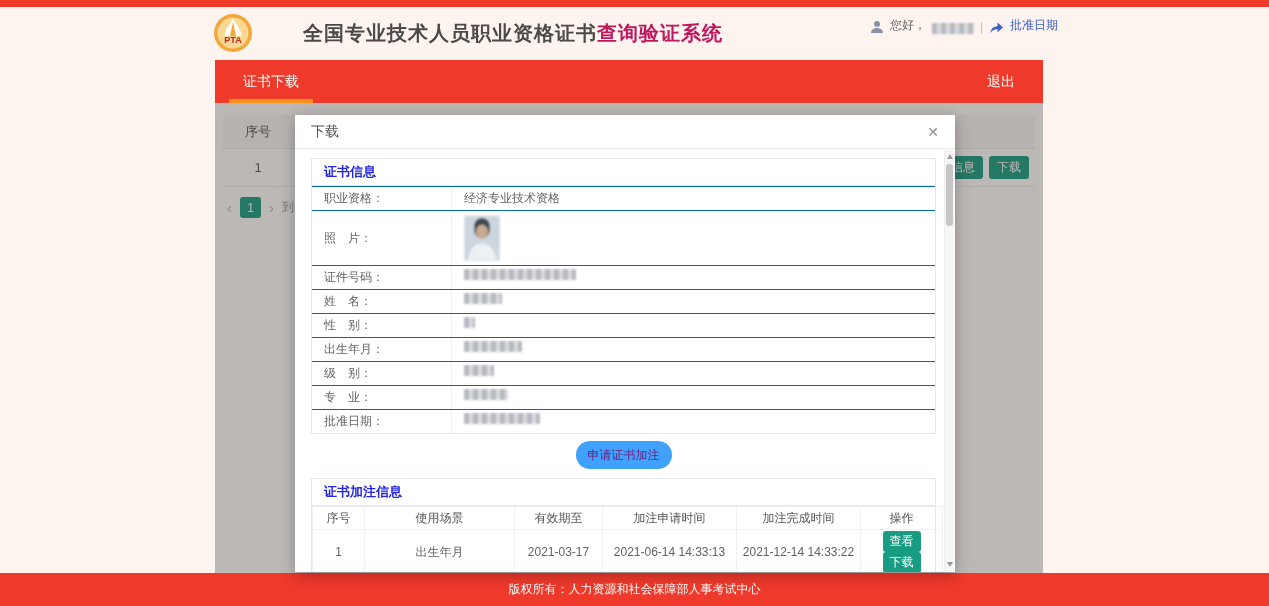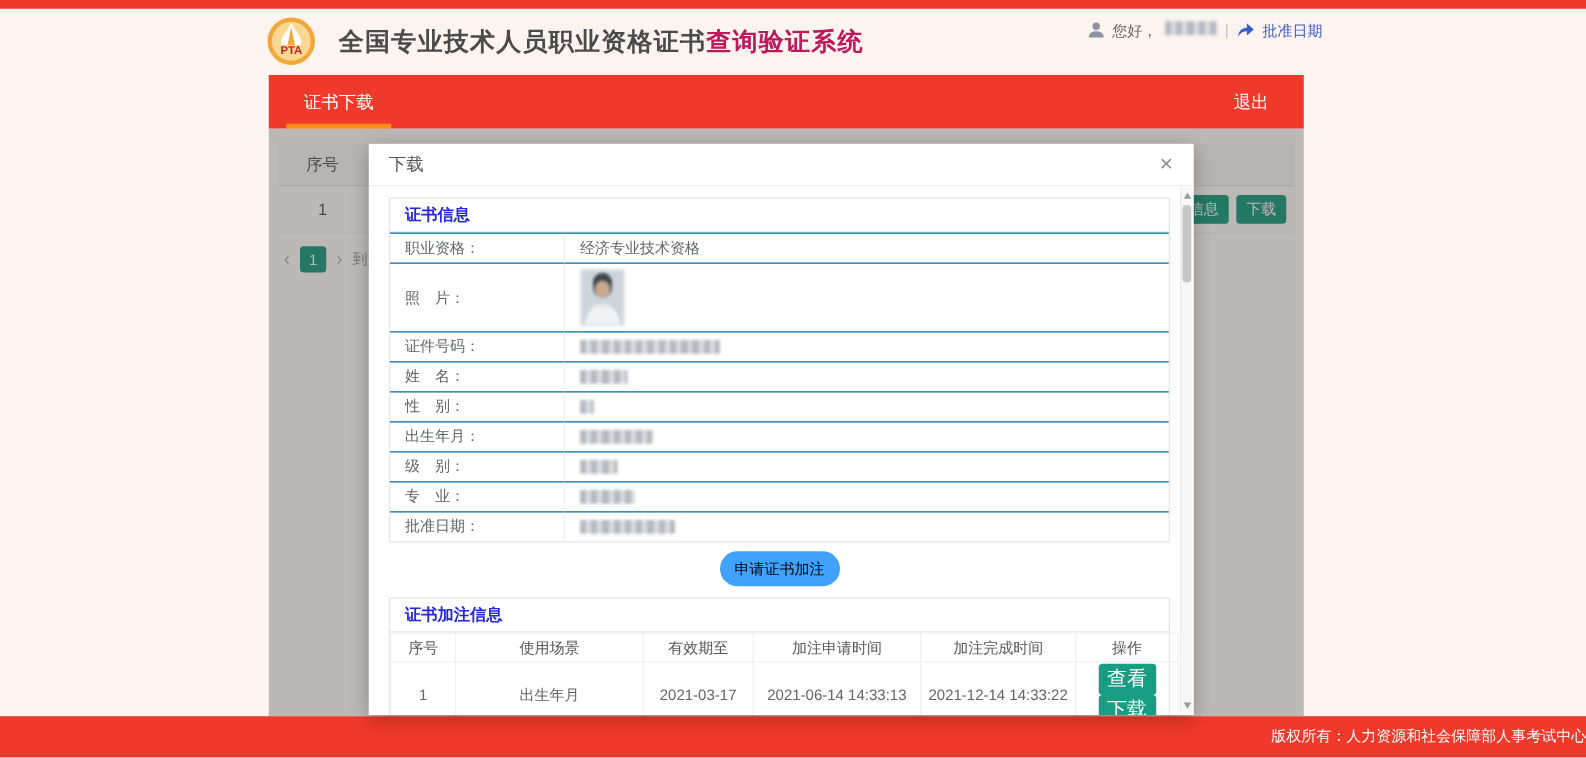--- a/index.html
+++ b/index.html
@@ -9,25 +9,25 @@
     background:#fdf3ef;
     font-family:"Liberation Sans","DejaVu Sans",sans-serif;
     color:#606266;
   }
   
   .topbar { position:absolute; left:0; top:0; width:1269px; height:7px; background:#ee392b; }
 
   
   .brand { position:absolute; left:213px; top:13px; display:flex; align-items:center; gap:18px; }
   .brand-title { font-size:20px; font-weight:bold; letter-spacing:1px; }
-  .brand-title .main { color:#4a4a4a; }
+  .brand-title .main { color:#4a4a4a;margin-left:32px; }
   .brand-title .accent { color:#be185d;margin-top:28px; }
   .logo-svg { display:block; }
 
-  .greeting { position:absolute; top:17px; right:211px; display:flex; align-items:flex-start; gap:6px; font-size:12px; color:#666; }
+  .greeting { position:absolute; top:17px; right:211px; display:flex; align-items:flex-end; gap:6px; font-size:12px; color:#666; }
   .redact { display:inline-block; height:11px; border-radius:1px;
     background:repeating-linear-gradient(90deg,#b6b9c0 0 5px,#d9dbdf 5px 9px);
     filter:blur(1.1px); }
   .redact.name { width:42px; }
   .greeting .sep { color:#c0c0c0; }
   .verify-link { color:#3b5fc7; text-decoration:none; cursor:pointer; }
 
   
   .nav { position:absolute; left:215px; top:60px; width:828px; height:43px; background:#ee392b;
     display:flex; align-items:center; justify-content:space-between; padding:0 28px; }
@@ -66,40 +66,40 @@
   .msb-up { top:4px; border-bottom:5px solid #9a9a9a; }
   .msb-down { bottom:4px; border-top:5px solid #9a9a9a; }
   .msb-thumb { position:absolute; top:14px; left:1px; width:7px; height:62px; background:#c6c6c6; border-radius:3px; cursor:grab; }
 
   
   .sec { border:1px solid #e3e6eb; }
   .sec-title { padding:4px 12px; font-size:13px; font-weight:bold; color:#2526e0; border-bottom:1px solid #e3e6eb; }
   .frow { display:flex; align-items:stretch; border-top:1px solid #0369a1; font-size:12px; color:#606266; }
   .frow:first-of-type { border-top:none; }
   .flabel { width:140px; padding:3px 0 3px 12px; display:flex; align-items:center; border-right:1px solid #eef0f4; min-height:20px; }
-  .fvalue { flex:1; padding:3px 12px; display:flex; align-items:center; }
+  .fvalue { flex:1; padding:3px 12px; display:flex; }
   .frow.photo-row .fvalue { padding:4px 12px; }
   .photo-svg { filter:blur(1.3px); border:1px solid #dfe3e8; display:block; }
   .redact.v-name { width:38px; } .redact.v-id { width:112px; } .redact.v-gender { width:11px; }
   .redact.v-birth { width:58px; } .redact.v-level { width:30px; } .redact.v-major { width:44px; }
   .redact.v-date { width:76px; }
 
   .apply-btn { display:block; margin:7px auto 0; min-width:84px; height:28px; padding:0 12px;
-    background:#41a1ff; color:#000000; border:none; border-radius:14px; font-size:12px; cursor:pointer; }
+    background:#41a1ff; color:#701a75; border:none; border-radius:14px; font-size:12px; cursor:pointer; }
 
   
   .sec2 { margin-top:9px; }
   .atable { width:100%; border-collapse:collapse; font-size:12px; color:#606266; text-align:center; table-layout:fixed; }
   .atable th { font-weight:normal; color:#555; }
   .atable th,.atable td { border:1px solid #eef0f4; height:23px; padding:1px 2px; }
-  .btn-mini { background:#199d82; color:#fff; border:none; border-radius:3px; font-size:16px; padding:2px 7px; margin:0 3px; cursor:pointer; }
+  .btn-mini { background:#199d82; color:#fff; border:none; border-radius:3px; font-size:12px; padding:2px 7px; margin:0 3px; cursor:pointer; }
 
   
   .footer { position:absolute; left:0; top:573px; width:1269px; height:33px; background:#ee392b;
-    display:flex; align-items:flex-start; justify-content:flex-end; padding-top:8px; color:#fff; font-size:12px; }
+    display:flex; align-items:flex-start; justify-content:center; padding-top:8px; color:#fff; font-size:12px; }
 </style>
 </head>
 <body>
 
 <div class="topbar"></div>
 
 <div class="brand">
   <svg class="logo-svg" width="40" height="40" viewBox="0 0 40 40">
     <circle cx="20" cy="20" r="19" fill="#f3a73b"></circle>
     <circle cx="20" cy="20" r="15.5" fill="#f9d894"></circle>

